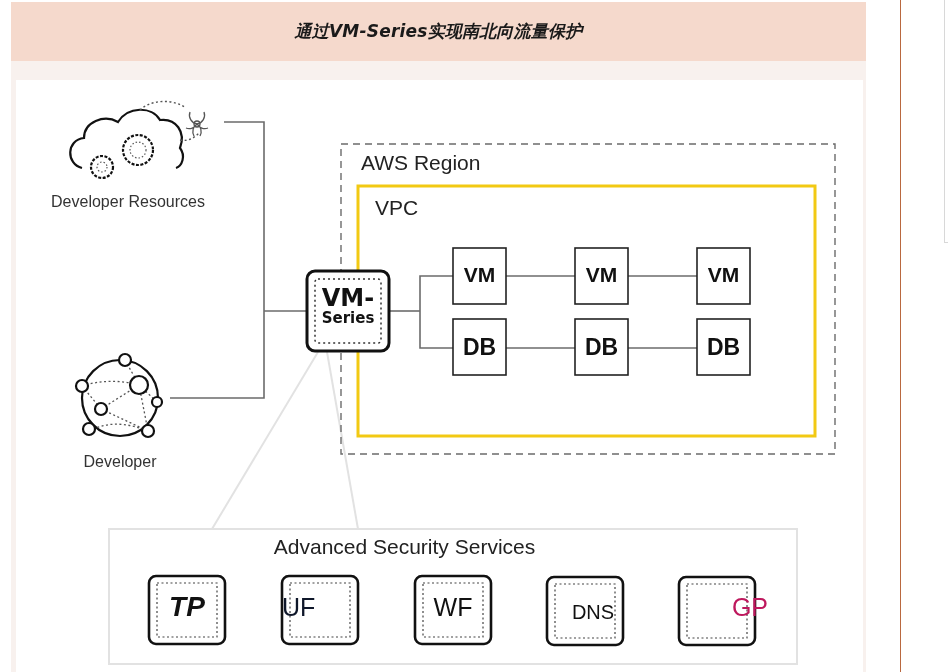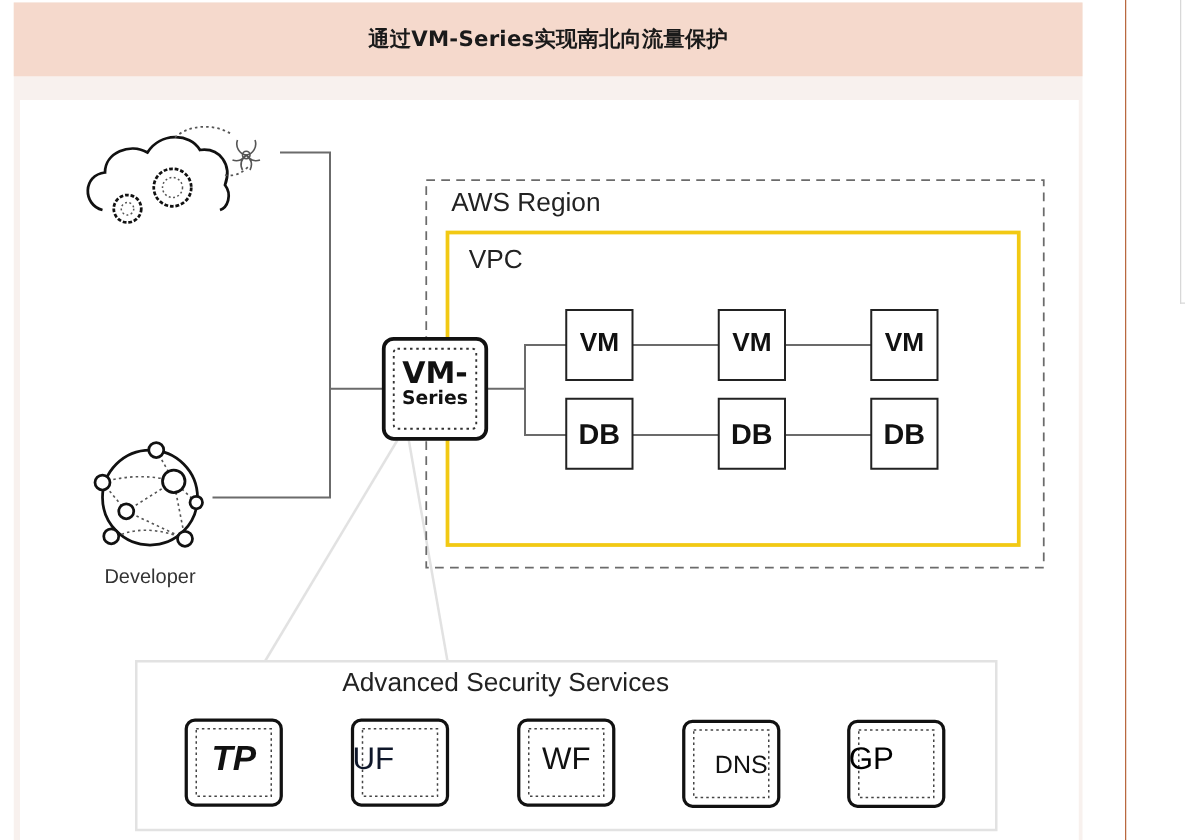--- a/index.html
+++ b/index.html
@@ -8,21 +8,21 @@
     background: #ffffff;
     font-family: "Liberation Sans", "DejaVu Sans", sans-serif;
   }
   .card {
     position: absolute; left: 11px; top: 2px; width: 855px; height: 680px;
     background: #f8f1ee;
   }
   .banner {
     position: absolute; left: 11px; top: 2px; width: 855px; height: 59px;
     background: #f5d9cc;
-    display: flex; align-items: center; justify-content: center;
+    display: flex; align-items: center; justify-content: center; font-style: italic;
   }
   .banner-title {
     font-family: "DejaVu Sans", sans-serif;
     font-weight: bold; font-size: 17px; color: #1a1a1a; letter-spacing: 0.2px;
   }
   .canvas {
     position: absolute; left: 16px; top: 80px; width: 847px; height: 600px;
     background: #ffffff;
   }
   .side-rule {
@@ -140,20 +140,21 @@
     <circle cx="82" cy="386" r="6" fill="#fff"></circle>
     <circle cx="139" cy="385" r="9" fill="#fff"></circle>
     <circle cx="157" cy="402" r="5" fill="#fff"></circle>
     <circle cx="101" cy="409" r="6" fill="#fff"></circle>
     <circle cx="89" cy="429" r="6" fill="#fff"></circle>
     <circle cx="148" cy="431" r="6" fill="#fff"></circle>
   </g>
 </svg>
 
 <div class="lbl" style="left:40px;top:192px;width:176px;text-align:center;font-size:16px;line-height:19px;color:#333;">
+  <div>Developer Resources</div>
 </div>
 <div class="lbl" style="left:70px;top:453px;width:100px;text-align:center;font-size:16px;color:#333;">Developer</div>
 
 <div class="lbl" style="left:307px;top:286px;width:82px;text-align:center;font-family:'DejaVu Sans',sans-serif;font-weight:bold;color:#111;">
   <div style="font-size:24px;line-height:24px;">VM-</div>
   <div style="font-size:15px;line-height:16px;">Series</div>
 </div>
 
 <div class="lbl" style="left:361px;top:151px;font-size:21px;color:#222;">AWS Region</div>
 <div class="lbl" style="left:375px;top:196px;font-size:21px;color:#222;">VPC</div>
@@ -163,13 +164,13 @@
 <div class="lbl" style="left:697px;top:263px;width:53px;text-align:center;font-size:21px;font-weight:bold;color:#111;">VM</div>
 <div class="lbl" style="left:453px;top:334px;width:53px;text-align:center;font-size:23px;font-weight:bold;color:#111;">DB</div>
 <div class="lbl" style="left:575px;top:334px;width:53px;text-align:center;font-size:23px;font-weight:bold;color:#111;">DB</div>
 <div class="lbl" style="left:697px;top:334px;width:53px;text-align:center;font-size:23px;font-weight:bold;color:#111;">DB</div>
 
 <div class="lbl" style="left:127px;top:535px;width:555px;text-align:center;font-size:21px;color:#222;">Advanced Security Services</div>
 <div class="lbl" style="left:149px;top:591px;width:76px;text-align:center;font-size:28px;font-weight:bold;color:#111;font-style:italic;">TP</div>
 <div class="lbl" style="left:282px;top:593px;width:68px;text-align:left;font-size:25px;color:#0f172a;">UF</div>
 <div class="lbl" style="left:415px;top:593px;width:76px;text-align:center;font-size:25px;color:#111;">WF</div>
 <div class="lbl" style="left:547px;top:601px;width:92px;text-align:center;font-size:20px;color:#111;">DNS</div>
-<div class="lbl" style="left:679px;top:593px;width:89px;text-align:left;font-size:25px;color:#000000;">GP</div>
+<div class="lbl" style="left:679px;top:593px;width:89px;text-align:right;font-size:25px;color:#be185d;">GP</div>
 
 </body></html>

